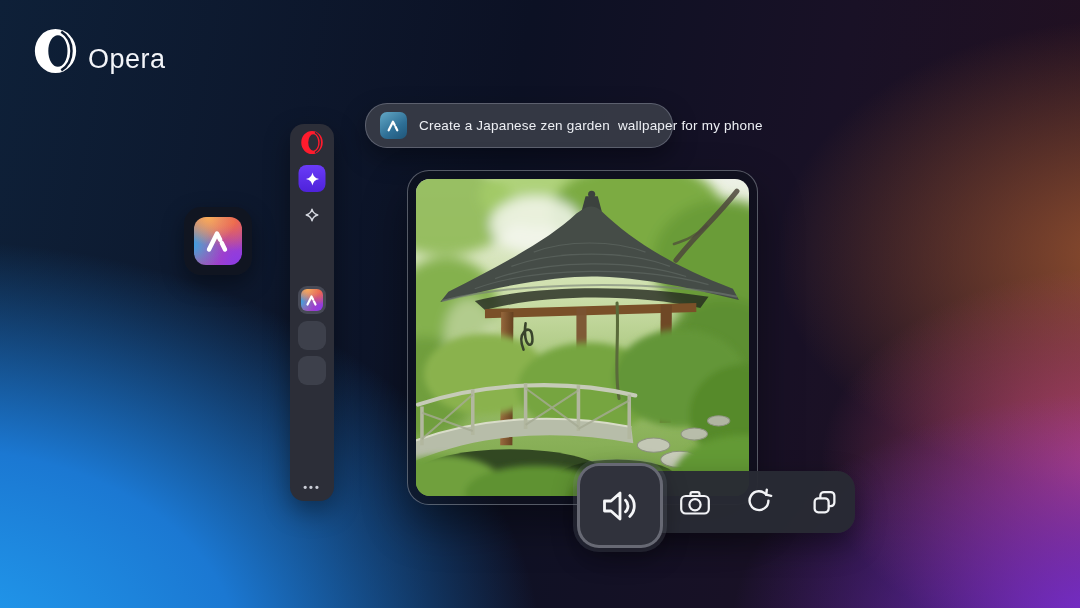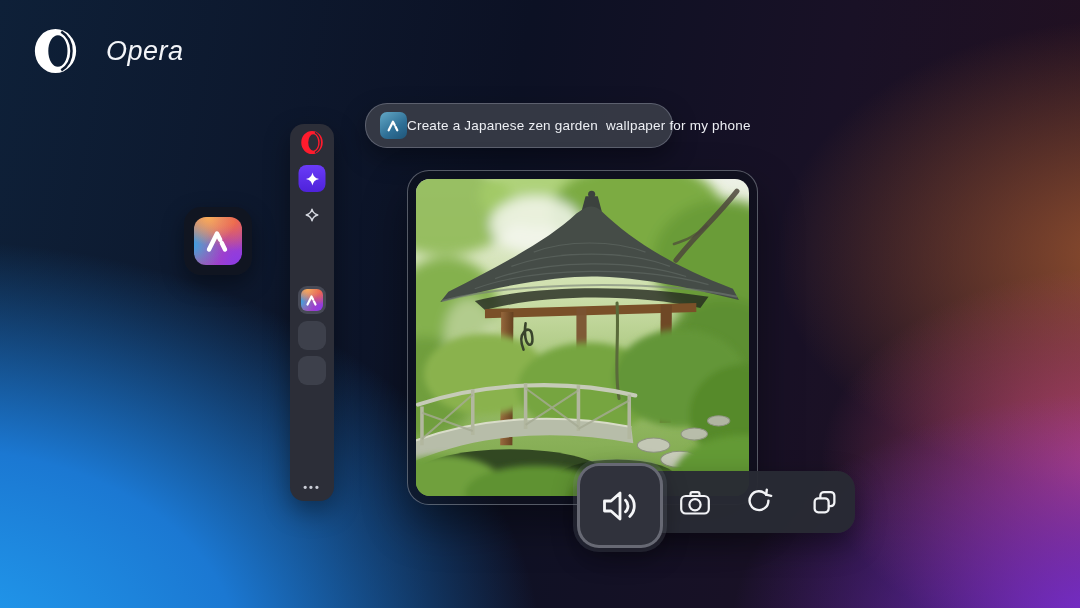--- a/index.html
+++ b/index.html
@@ -9,21 +9,21 @@
     background:
       radial-gradient(ellipse 52% 58% at 103% 104%, rgba(124,47,224,.95) 0%, rgba(124,47,224,0) 68%),
       radial-gradient(ellipse 40% 46% at 104% 76%, rgba(194,70,122,.92) 0%, rgba(194,70,122,0) 70%),
       radial-gradient(ellipse 46% 54% at 105% 42%, rgba(150,82,47,.95) 0%, rgba(150,82,47,0) 72%),
       radial-gradient(ellipse 78% 95% at -6% 108%, #22a0f2 0%, #1b78d2 36%, rgba(18,70,150,0) 72%),
       linear-gradient(100deg, #0e2038 0%, #0c1124 45%, #191126 72%, #241020 100%);
   }
   .abs{position:absolute;}
 
   
-  .brand{left:32px;top:27px;display:flex;align-items:center;gap:27px;font-style:italic;}
+  .brand{left:32px;top:27px;display:flex;align-items:flex-end;gap:9px;}
   .brand-name{color:#f3f5f9;font-size:27px;font-weight:500;letter-spacing:.5px;}
 
   
   .float-app{left:184px;top:207px;width:68px;height:68px;border-radius:17px;
     background:rgba(18,20,29,.78);box-shadow:0 8px 22px rgba(0,0,0,.4);
     display:flex;align-items:center;justify-content:center;}
   .aria-gradient{
     background:
       radial-gradient(circle at 30% 0%, #f8ad5a 0%, rgba(248,173,90,0) 48%),
       radial-gradient(circle at 82% 10%, #ee6a4c 0%, rgba(238,106,76,0) 50%),
@@ -50,21 +50,21 @@
   .sb-ph1{top:197px;}
   .sb-ph2{top:232px;}
   .sb-placeholder{width:28px;height:29px;border-radius:9px;background:#3d404b;}
   .sb-dots{bottom:8px;color:#cdd0d9;font-size:11px;letter-spacing:2px;font-weight:bold;
     cursor:pointer;user-select:none;}
 
   
   .prompt{left:365px;top:103px;width:308px;height:45px;border-radius:22px;
     background:rgba(55,58,70,.94);border:1px solid rgba(125,131,146,.55);
     box-shadow:0 10px 24px rgba(0,0,0,.35);
-    display:flex;align-items:center;padding:0 14px;box-sizing:border-box;}
+    display:flex;align-items:center;gap:12px;padding:0 14px;box-sizing:border-box;}
   .prompt-icon{width:27px;height:27px;border-radius:7px;flex:0 0 auto;
     background:linear-gradient(145deg,#63a8c6,#2e6f96 60%,#1f5578);
     display:flex;align-items:center;justify-content:center;}
   .prompt-text{color:#edeff4;font-size:13.5px;font-weight:500;letter-spacing:.2px;white-space:pre;}
 
   
   .card{left:407px;top:170px;width:351px;height:335px;border-radius:22px;box-sizing:border-box;
     background:rgba(13,16,27,.6);border:1.5px solid rgba(205,210,222,.38);
     box-shadow:0 20px 44px rgba(0,0,0,.4);padding:8px;}
   .photo{width:100%;height:100%;border-radius:14px;overflow:hidden;}

